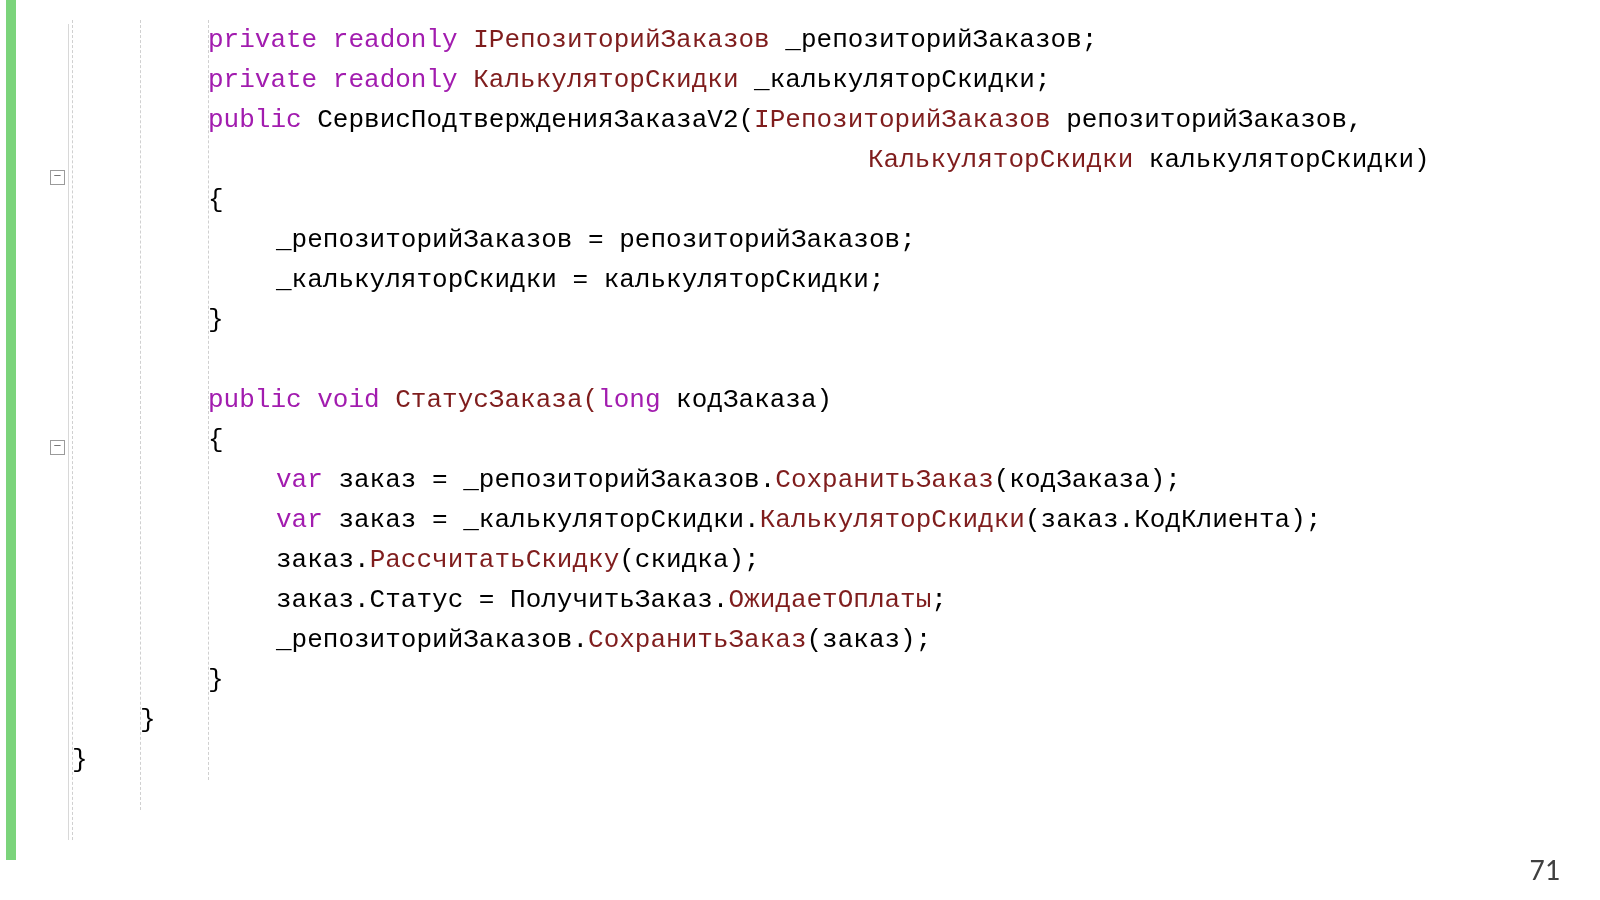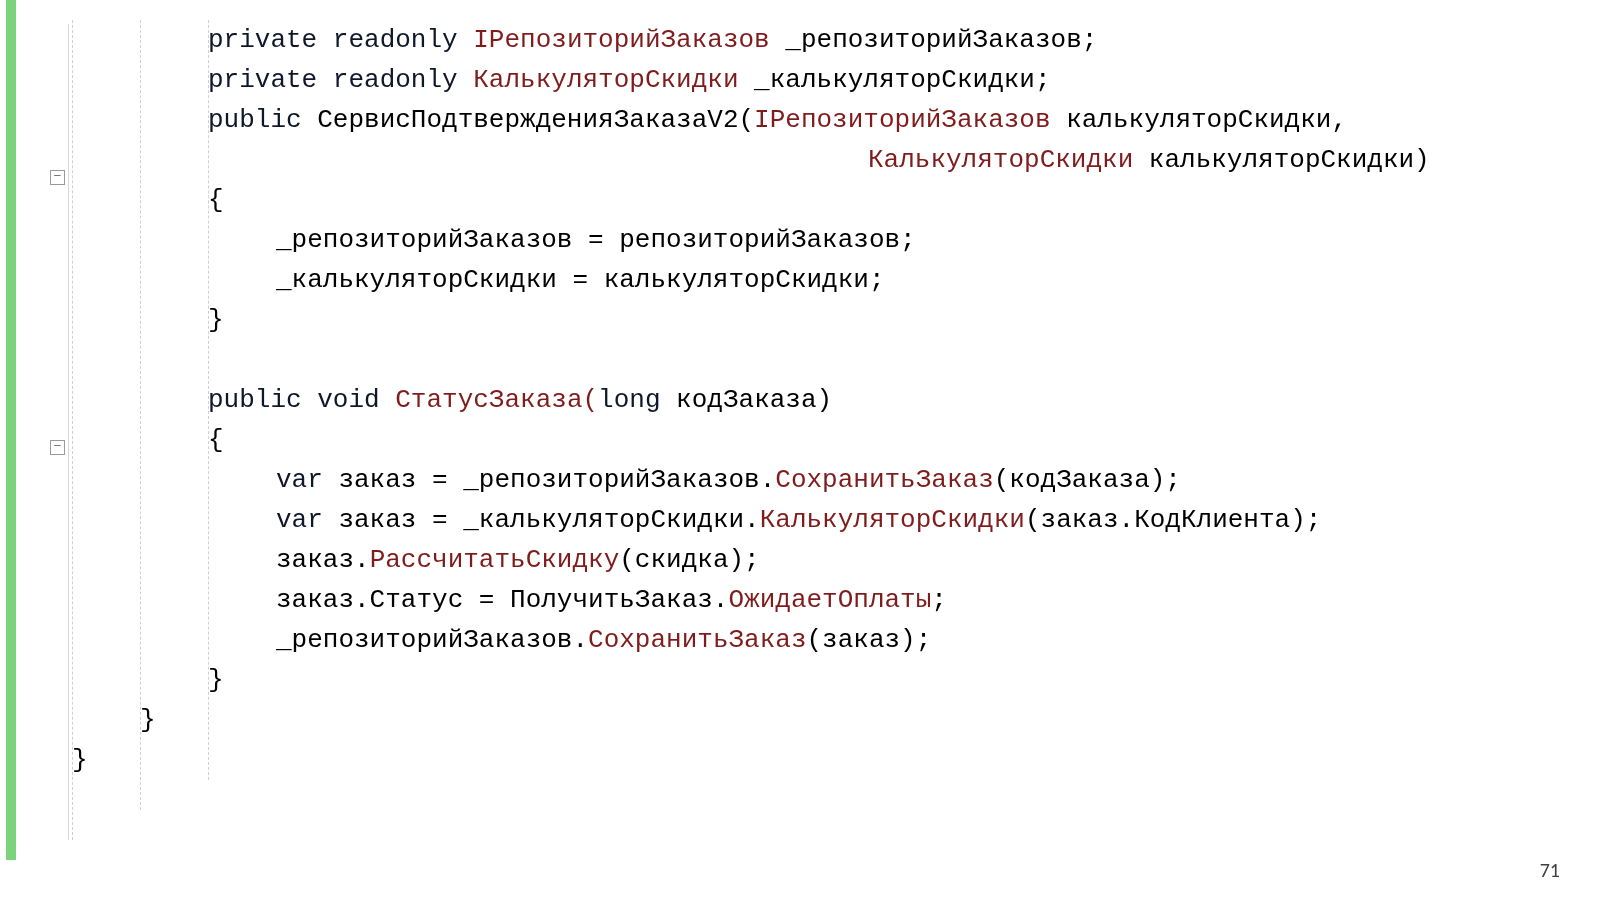--- a/index.html
+++ b/index.html
@@ -7,23 +7,23 @@
   .editor{position:relative;width:1600px;height:900px;}
   .change-bar{position:absolute;left:6px;top:0;width:10px;height:860px;background:#7bd47b;}
   .fold-gutter{position:absolute;left:24px;top:0;width:28px;height:860px;}
   .fold-line{position:absolute;left:44px;width:0;border-left:1px solid #d8d8d8;}
   .fold-box{position:absolute;left:26px;width:13px;height:13px;border:1px solid #9a9a9a;
             background:#fff;color:#6b6b6b;font-size:13px;line-height:11px;text-align:center;
             cursor:pointer;user-select:none;}
   .guide{position:absolute;width:0;border-left:1px dashed #d0d0d0;}
   .code{position:absolute;left:68px;top:20px;right:0;white-space:pre;}
   .ln{position:absolute;left:0;width:1520px;}
-  .kw{color:#0f172a;}
+  .kw{color:#a21caf;}
   .type{color:#7f1d1d;}
-  .page-num{position:absolute;right:40px;bottom:10px;font-size:20px;font-family:Calibri,Arial,sans-serif;color:#404040;}
+  .page-num{position:absolute;right:40px;bottom:10px;font-size:30px;font-family:Calibri,Arial,sans-serif;color:#404040;}
 </style>
 </head>
 <body>
 
 <div class="editor">
   <div class="change-bar"></div>
 
   <div class="fold-gutter">
     <div class="fold-line" style="top:24px;height:816px;"></div>
     <div class="fold-box" style="top:170px;">−</div>
@@ -32,21 +32,21 @@
 
   <div class="guide" style="left:72px;top:20px;height:820px;"></div>
   <div class="guide" style="left:140px;top:20px;height:790px;"></div>
   <div class="guide" style="left:208px;top:20px;height:760px;"></div>
 
   <div class="code">
     <div class="ln" style="top:0px;left:140px;"><span class="kw">private</span> <span class="kw">readonly</span> <span class="type">IРепозиторийЗаказов</span><span> _репозиторийЗаказов;</span></div>
 
     <div class="ln" style="top:40px;left:140px;"><span class="kw">private</span> <span class="kw">readonly</span> <span class="type">КалькуляторСкидки</span><span> _калькуляторСкидки;</span></div>
 
-    <div class="ln" style="top:80px;left:140px;"><span class="kw">public</span><span> СервисПодтвержденияЗаказаV2(</span><span class="type">IРепозиторийЗаказов</span><span> калькуляторСкидки,</span></div>
+    <div class="ln" style="top:80px;left:140px;"><span class="kw">public</span><span> СервисПодтвержденияЗаказаV2(</span><span class="type">IРепозиторийЗаказов</span><span> репозиторийЗаказов,</span></div>
 
     <div class="ln" style="top:120px;left:800px;"><span class="type">КалькуляторСкидки</span><span> калькуляторСкидки)</span></div>
 
     <div class="ln" style="top:160px;left:140px;"><span>{</span></div>
 
     <div class="ln" style="top:200px;left:208px;"><span>_репозиторийЗаказов = репозиторийЗаказов;</span></div>
     <div class="ln" style="top:240px;left:208px;"><span>_калькуляторСкидки = калькуляторСкидки;</span></div>
     <div class="ln" style="top:280px;left:140px;"><span>}</span></div>
 
     <div class="ln" style="top:360px;left:140px;"><span class="kw">public</span> <span class="kw">void</span><span class="type"> СтатусЗаказа(</span><span class="kw">long</span><span> кодЗаказа)</span></div>

